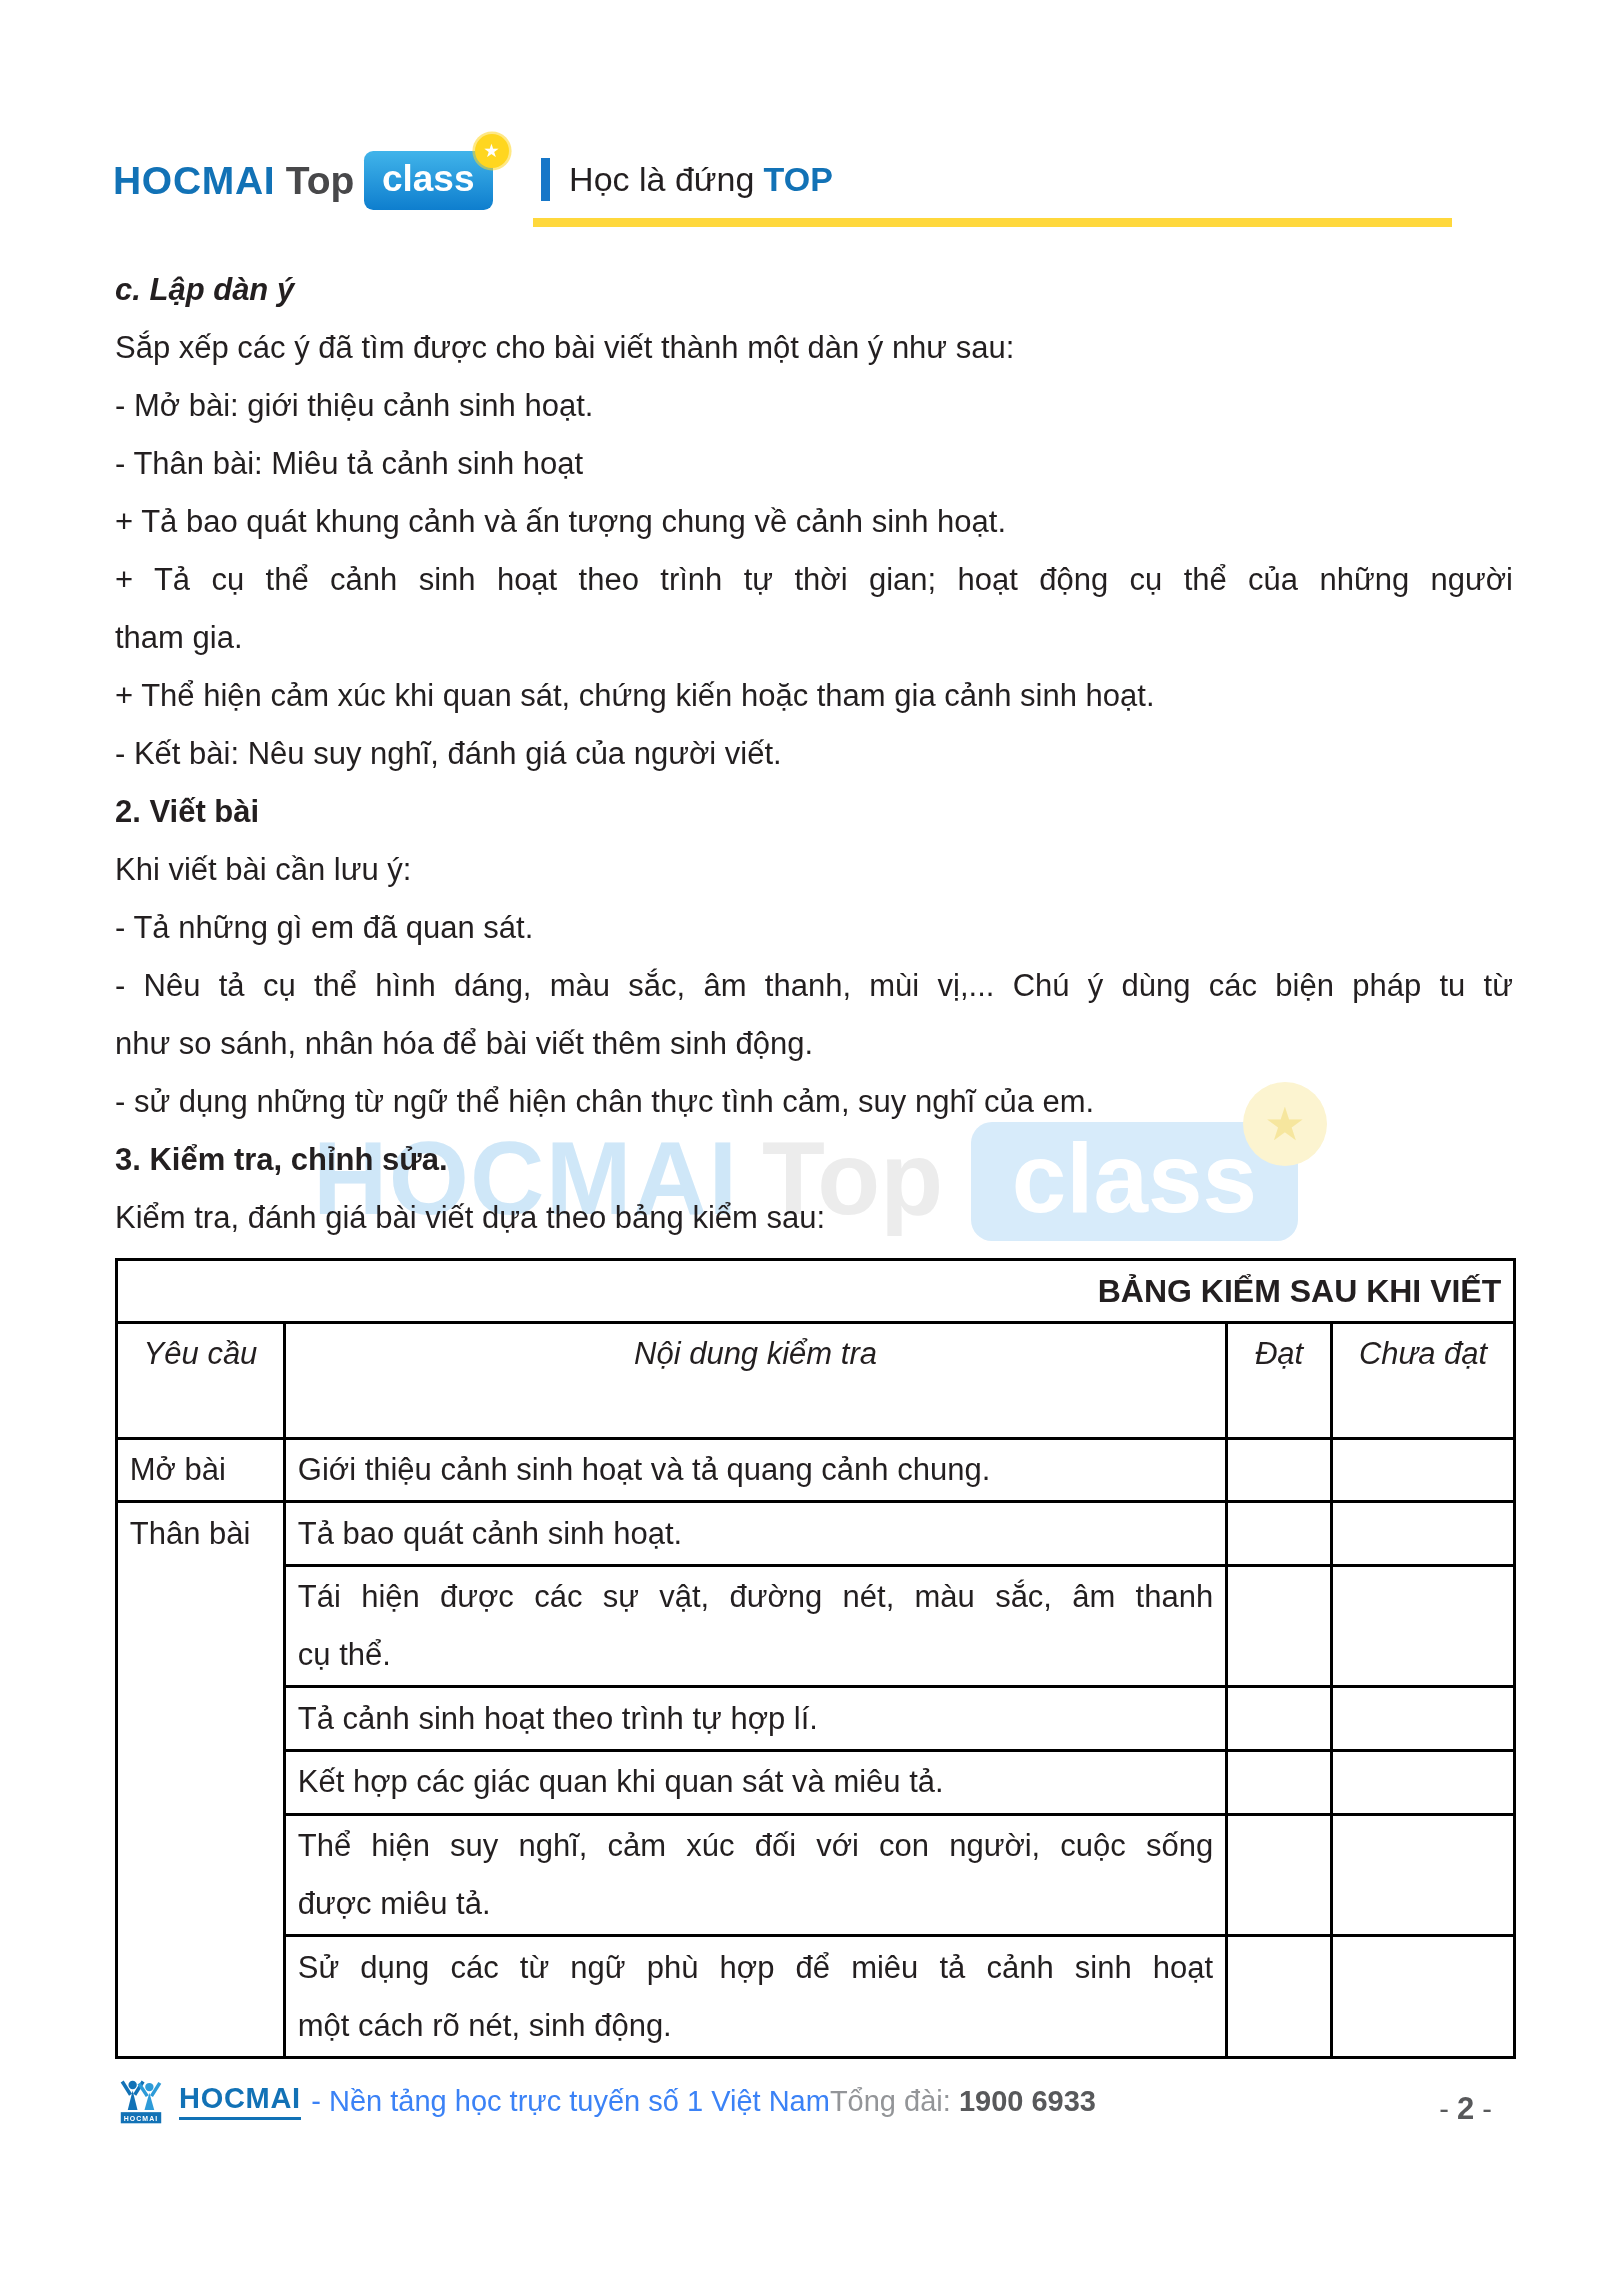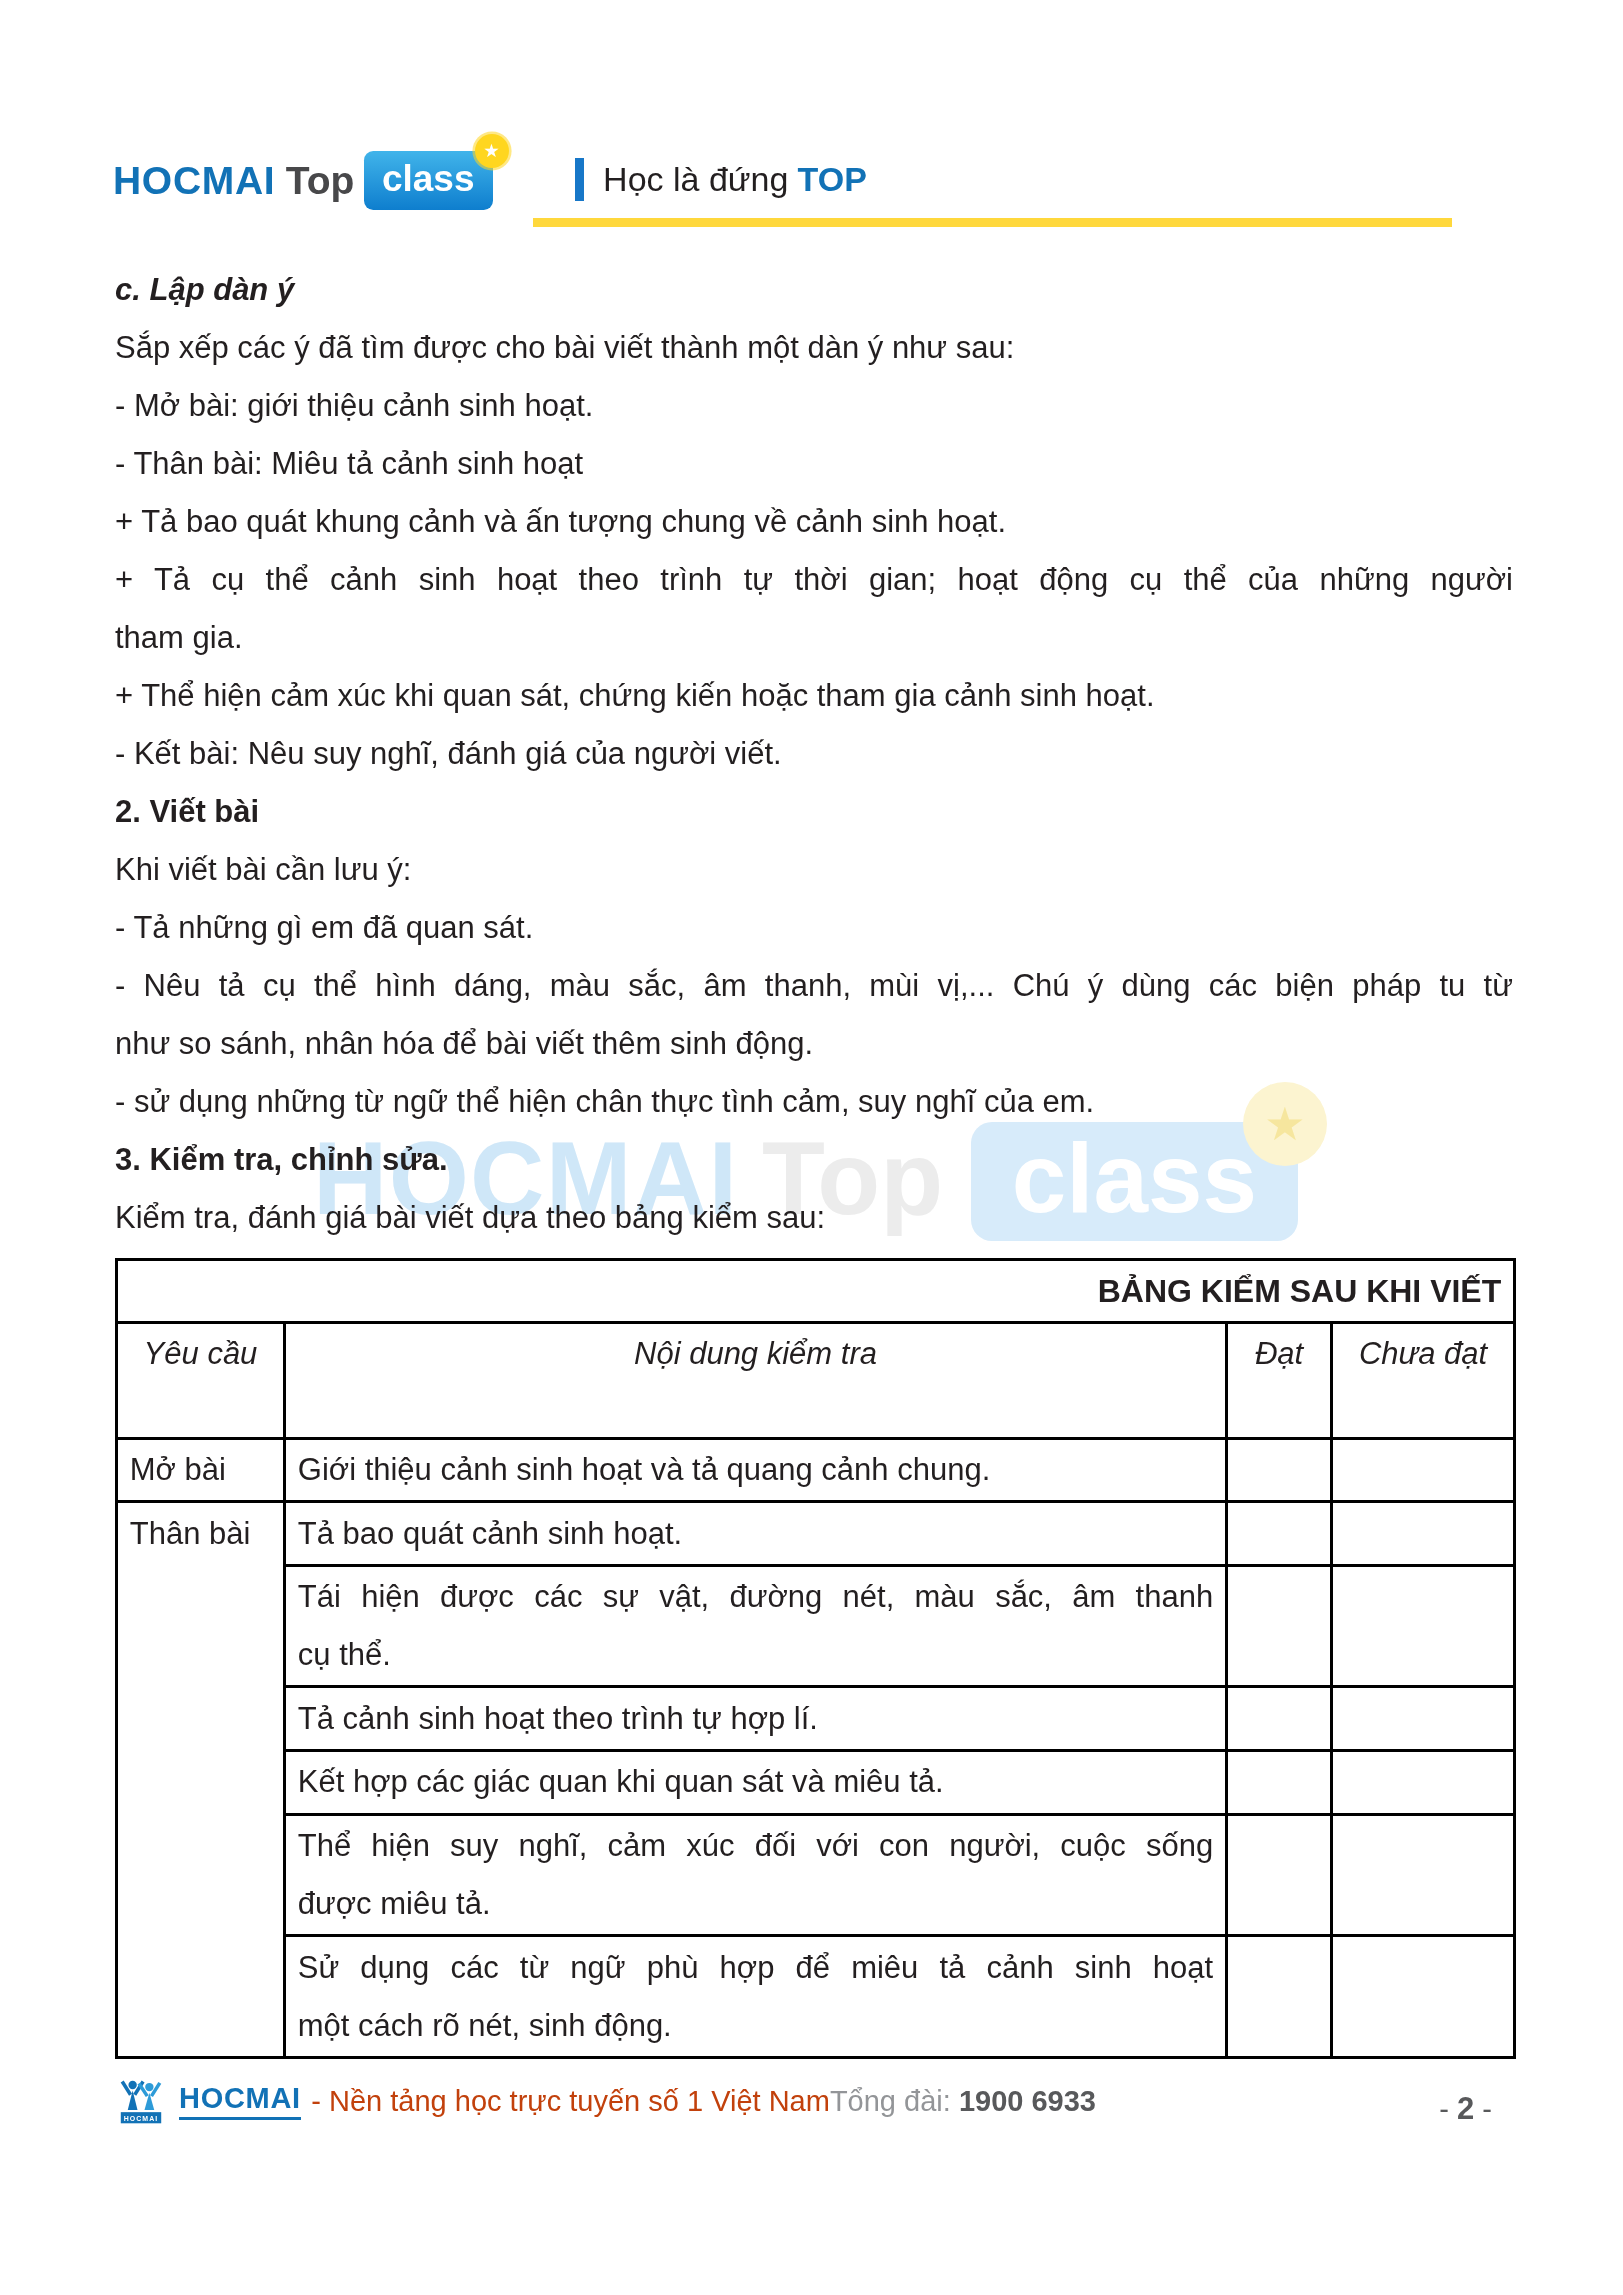--- a/index.html
+++ b/index.html
@@ -55,21 +55,21 @@
     border-radius: 50%;
     display: flex;
     align-items: center;
     justify-content: center;
     color: #ffffff;
     font-size: 18.3px;
     box-shadow: 0 0 0 2.6px rgba(255,214,31,0.55);
   }
   .header-tagline {
     position: absolute;
-    left: 575px;
+    left: 541px;
     top: 158px;
     display: flex;
     align-items: center;
     font-size: 34px;
     color: #231F20;
     z-index: 2;
   }
   .tagline-bar {
     width: 8.5px;
     height: 43px;
@@ -185,21 +185,21 @@
     z-index: 2;
   }
   .f-logo-icon { margin-right: 17px; flex: 0 0 auto; }
   .f-brand {
     color: #1272B6;
     font-weight: bold;
     letter-spacing: 0.7px;
     border-bottom: 3.3px solid #1272B6;
     padding-bottom: 2.6px;
   }
-  .f-tagline { margin-left: 10.5px; color: #c2410c; text-align: center; }
+  .f-tagline { margin-left: 10.5px; color: #3b82f6; text-align: center; }
   .f-hotline { color: #939598; }
   .f-number  { font-weight: bold; color: #58595B; }
   .footer-page {
     position: absolute;
     right: 131px;
     top: 2091px;
     font-size: 29px;
     color: #58595B;
     z-index: 2;
   }

